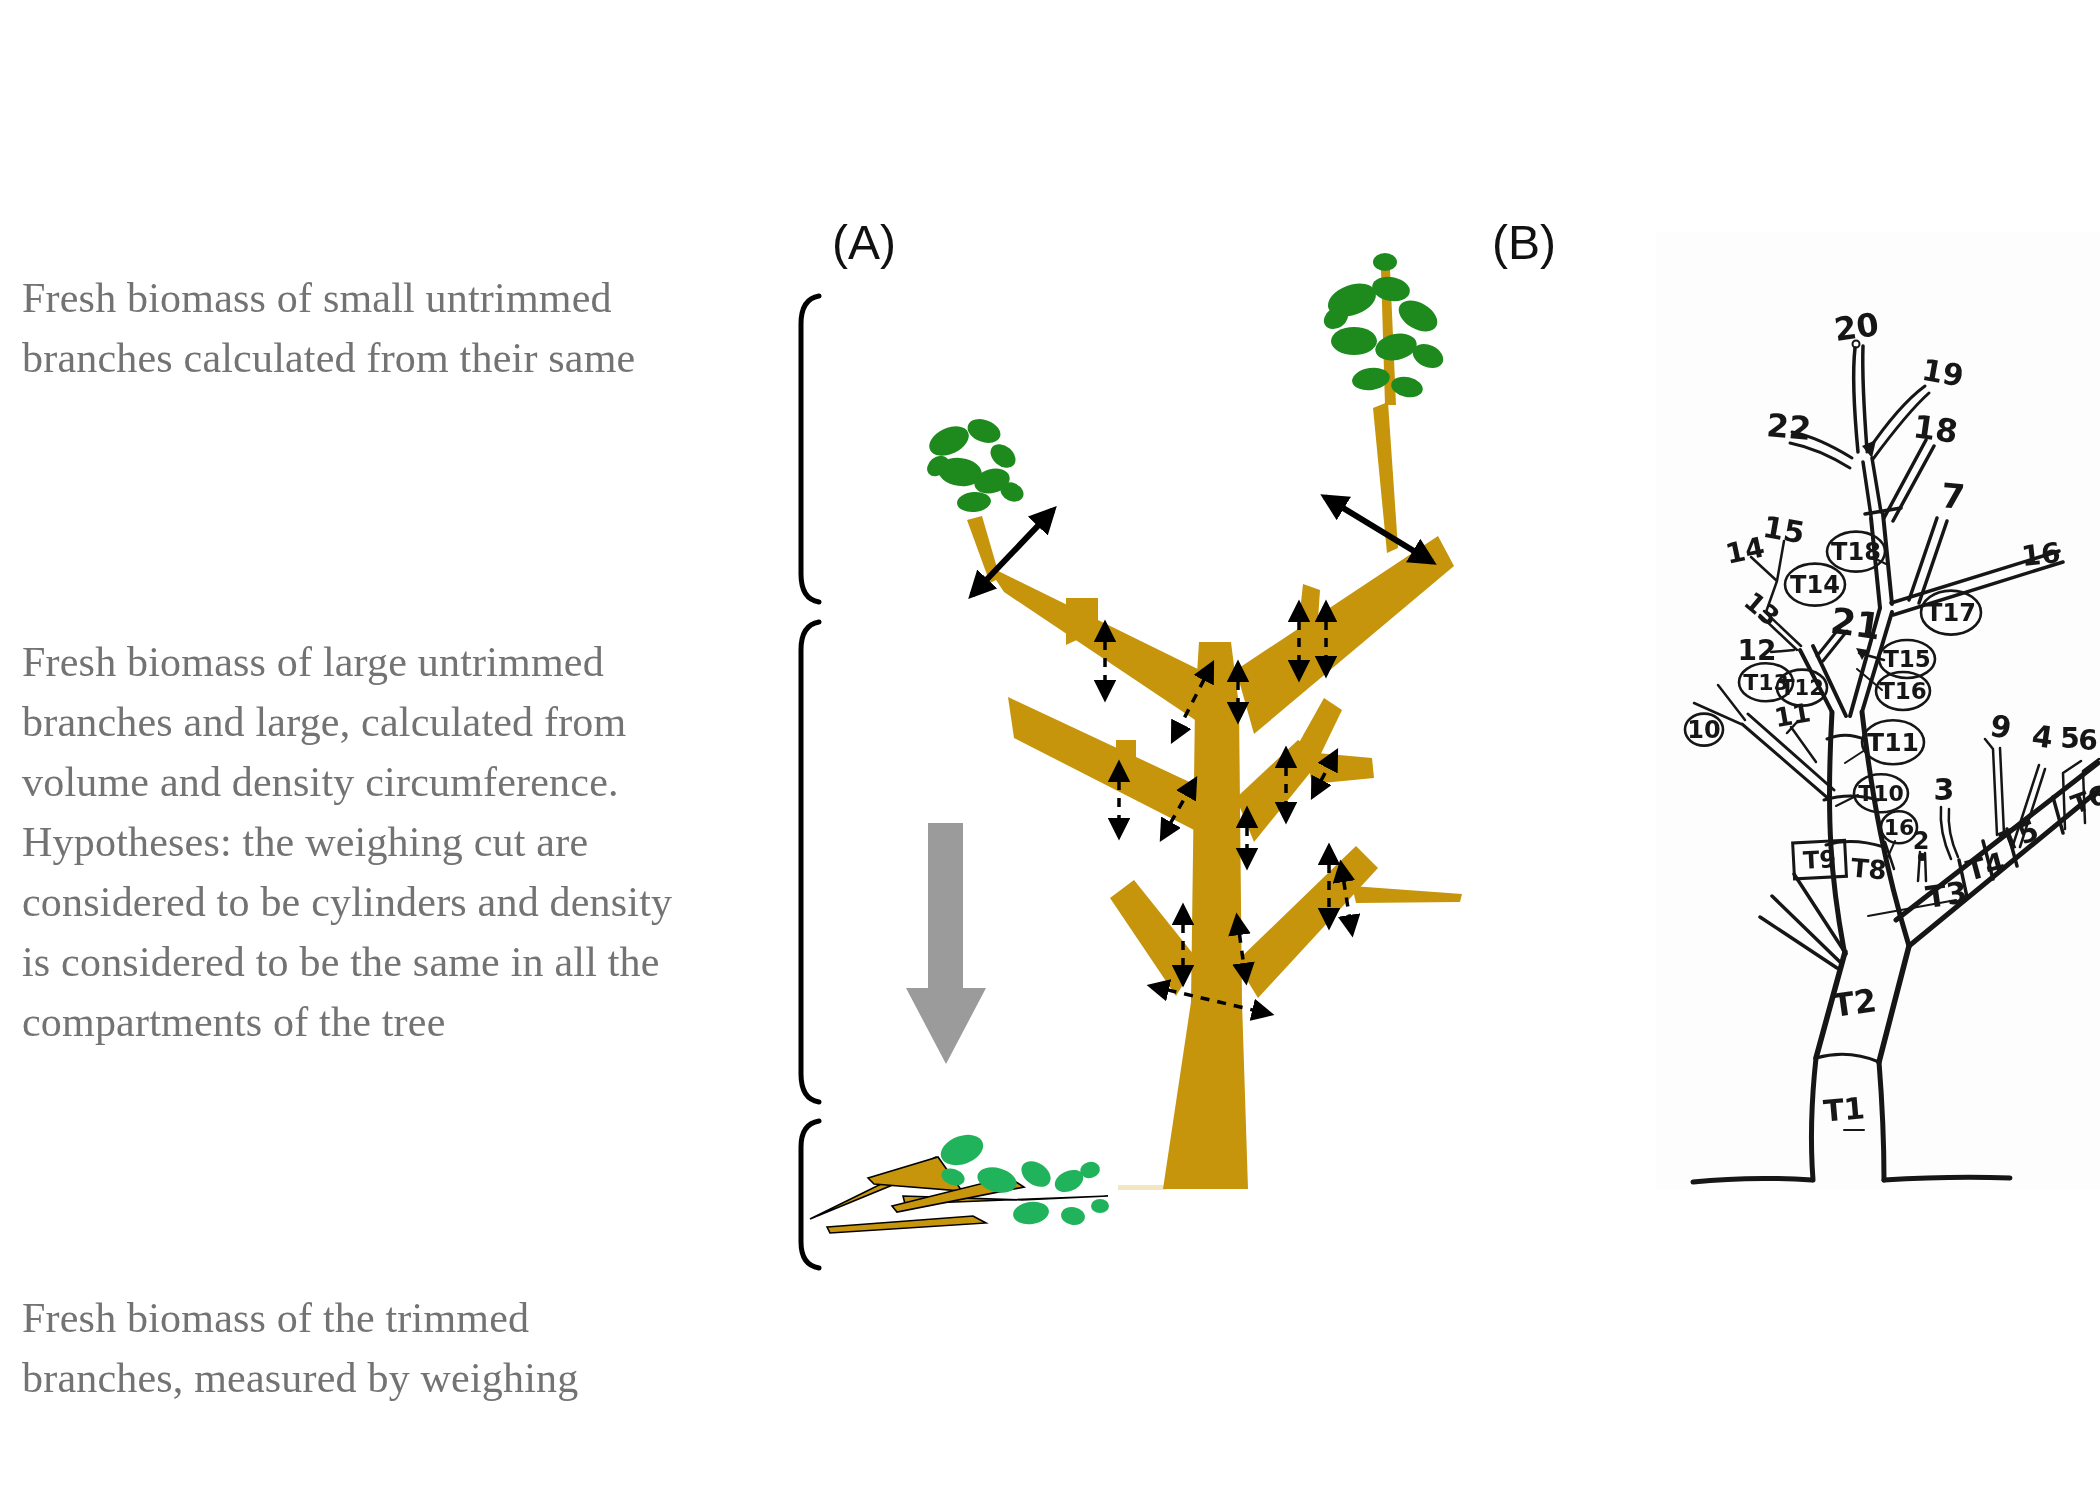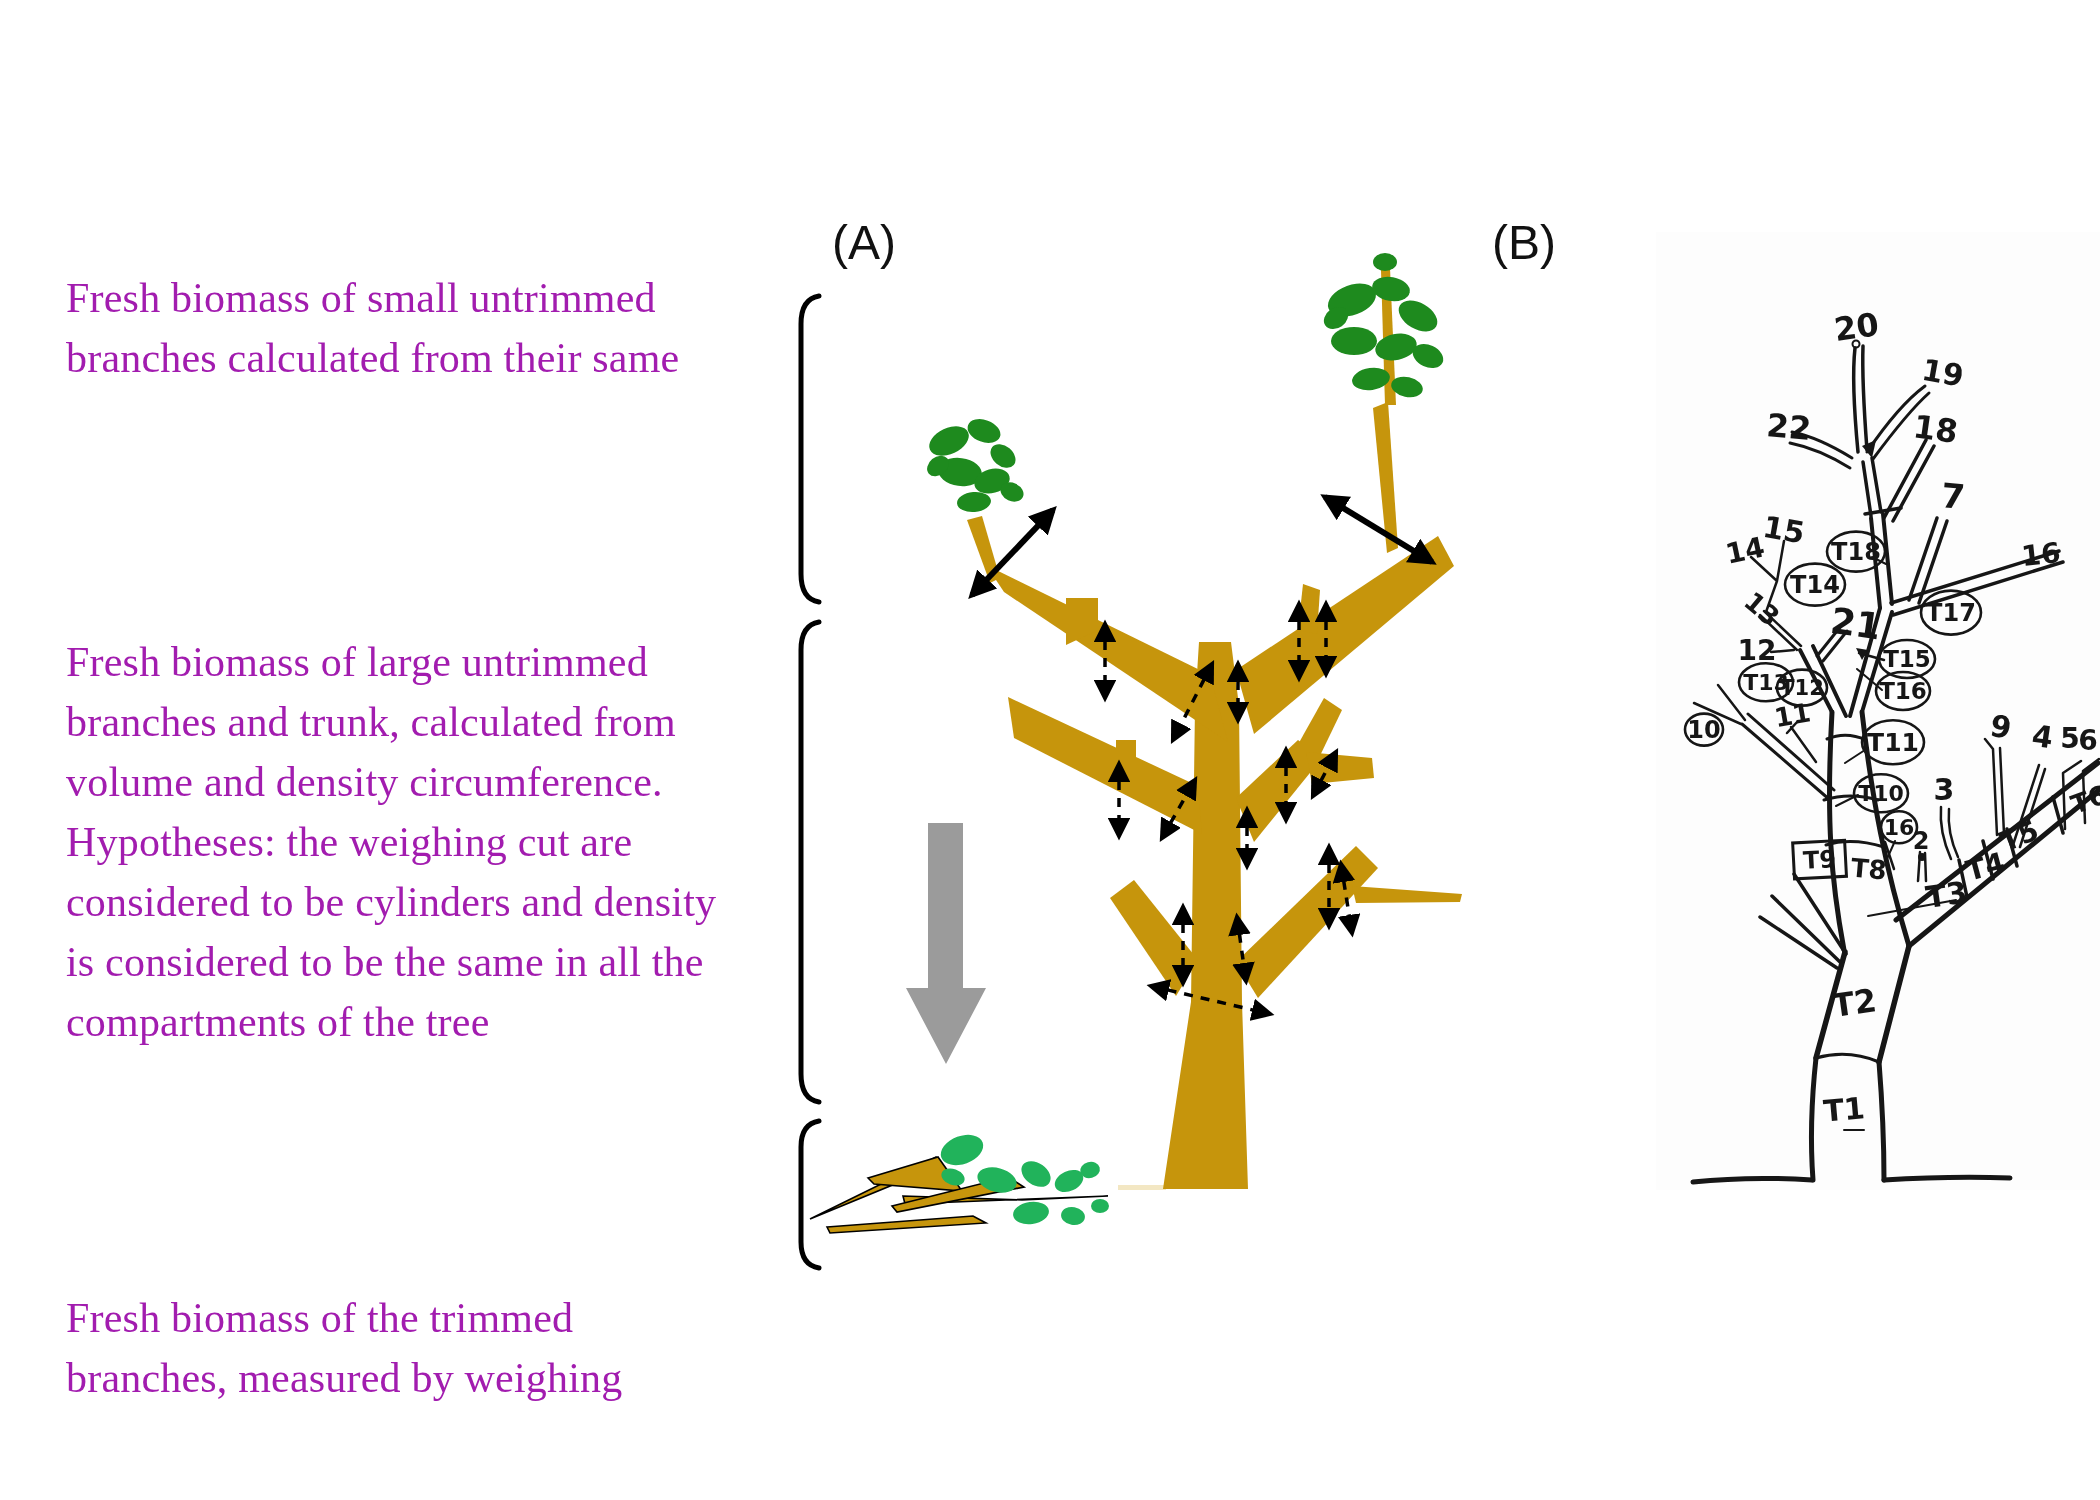--- a/index.html
+++ b/index.html
@@ -1,37 +1,37 @@
 <!DOCTYPE html>
 <html><head>
 <meta charset="utf-8">
 <style>
   html,body{margin:0;padding:0;background:#ffffff;}
   #canvas{position:relative;width:2100px;height:1500px;background:#ffffff;overflow:hidden;
           font-family:"Liberation Serif",serif;color:#0e0e0e;}
-  .textblock{position:absolute;left:22px;font-size:42px;line-height:60px;color:#a21caf;
-             font-family:"Liberation Serif",serif;letter-spacing:0.2px;white-space:nowrap;margin-left:44px;}
+  .textblock{position:absolute;left:22px;font-size:42px;line-height:60px;color:#737373;
+             font-family:"Liberation Serif",serif;letter-spacing:0.2px;white-space:nowrap;}
   .panel-label{position:absolute;font-family:"Liberation Sans",sans-serif;font-size:48px;color:#111;}
   #diagram{position:absolute;left:0;top:0;}
   .b-lab{font-family:"DejaVu Sans",sans-serif;font-weight:700;fill:#161616;text-anchor:middle;}
   .b-ell{fill:none;stroke:#161616;stroke-width:2.6px;}
   .b-box{fill:none;stroke:#161616;stroke-width:3px;}
 </style>
 </head>
 <body>
 
 <div id="canvas">
 
   <div class="textblock" style="top:268px;">
     <div>Fresh biomass of small untrimmed</div>
     <div>branches calculated from their same</div>
   </div>
   <div class="textblock" style="top:632px;">
     <div>Fresh biomass of large untrimmed</div>
-    <div>branches and trunk, calculated from</div>
+    <div>branches and large, calculated from</div>
     <div>volume and density circumference.</div>
     <div>Hypotheses: the weighing cut are</div>
     <div>considered to be cylinders and density</div>
     <div>is considered to be the same in all the</div>
     <div>compartments of the tree</div>
   </div>
   <div class="textblock" style="top:1288px;">
     <div>Fresh biomass of the trimmed</div>
     <div>branches, measured by weighing</div>
   </div>

